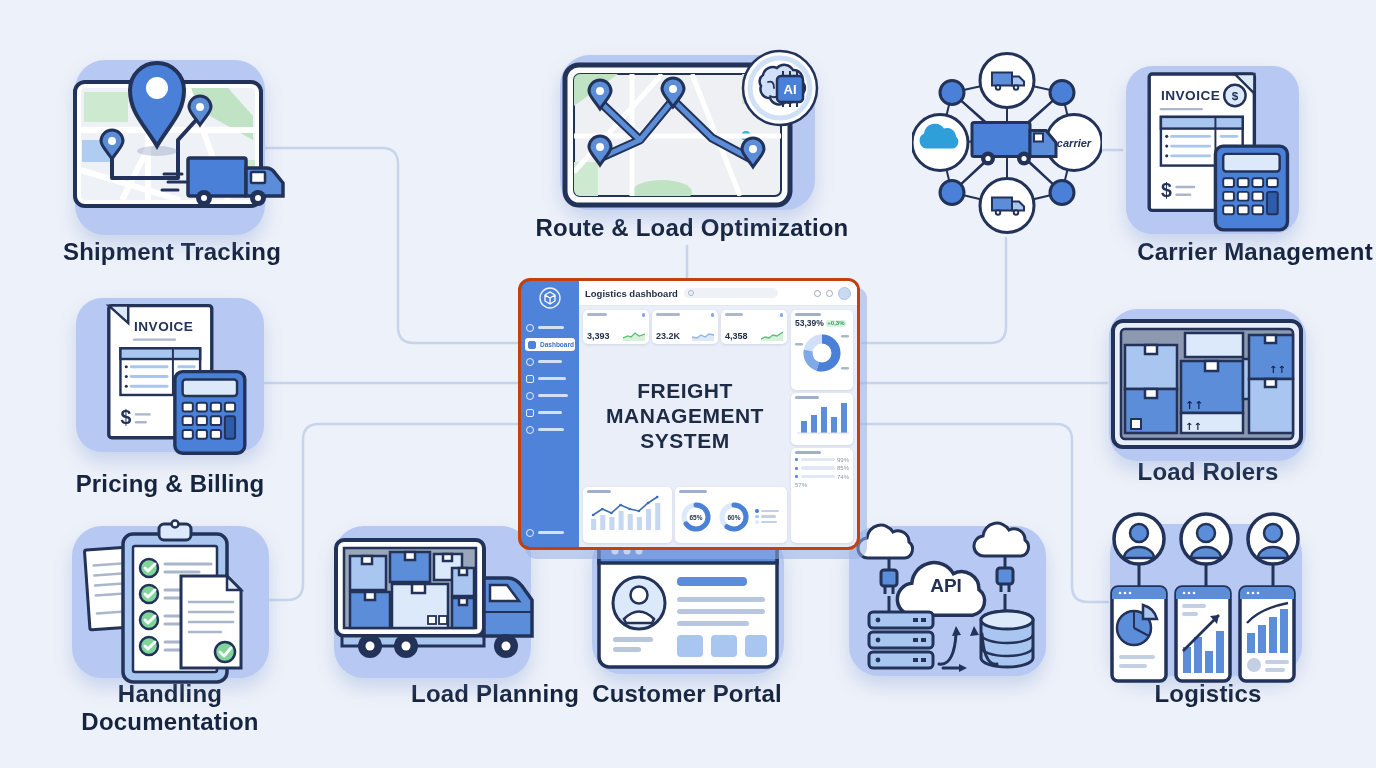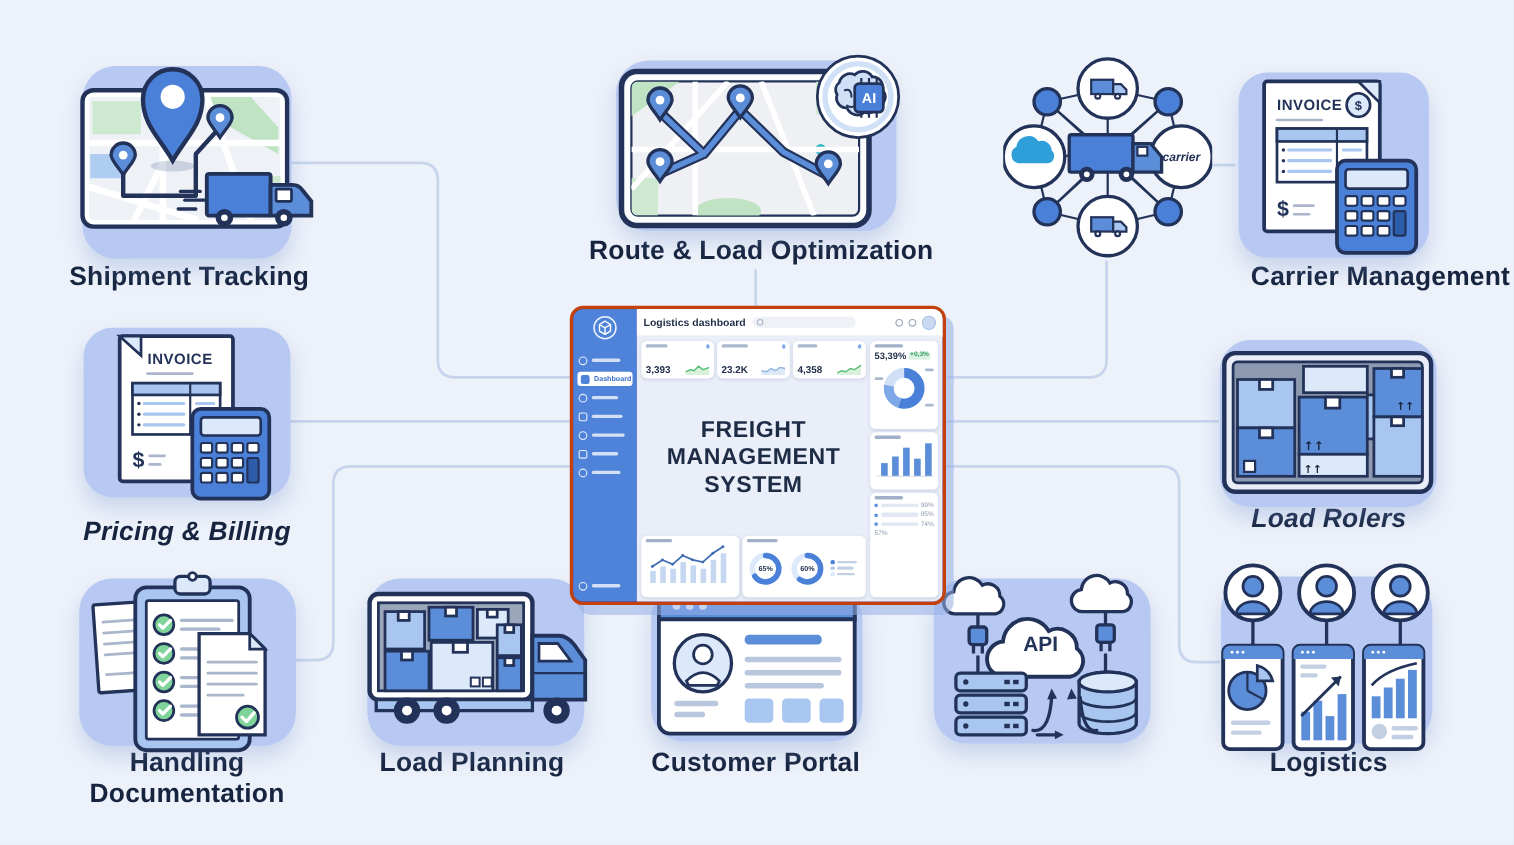--- a/index.html
+++ b/index.html
@@ -332,21 +332,21 @@
             <rect x="22.5" y="46" width="10.5" height="9" rx="2"></rect>
             <rect x="37" y="46" width="10.5" height="9" rx="2"></rect>
           <rect x="8" y="60" width="10.5" height="9" rx="2"></rect>
             <rect x="22.5" y="60" width="10.5" height="9" rx="2"></rect>
             <rect x="37" y="60" width="10.5" height="9" rx="2"></rect>
         </g>
         <rect x="51.5" y="46" width="10.5" height="23" rx="2" fill="#2d5cab" stroke="#223258" stroke-width="2"></rect>
       </g>
     </svg>
   </div>
-  <div class="mlabel" style="left:20px;top:470px;width:300px;font-style:italic;">Pricing &amp; Billing</div>
+  <div class="mlabel" style="left:20px;top:470px;width:300px;">Pricing &amp; Billing</div>
 
   <div class="module z1" style="left:1105px;top:305px;width:205px;height:160px;">
     <div class="tile" style="left:4px;top:4px;width:197px;height:152px;border-radius:28px;"></div>
     <svg class="art" style="left:2px;top:10px;" width="200" height="140" viewBox="0 0 200 140">
       <rect x="6" y="6" width="188" height="126" rx="10" fill="#e8edf8" stroke="#223258" stroke-width="4"></rect>
       <rect x="14" y="14" width="172" height="110" rx="4" fill="#8d99b0" stroke="#223258" stroke-width="2.5"></rect>
       <g stroke="#223258" stroke-width="2.5">
         <rect x="78" y="18" width="58" height="24" fill="#dce9fb"></rect>
         <rect x="18" y="30" width="52" height="44" fill="#a9c6f0"></rect>
           <rect x="38" y="30" width="12" height="9" fill="#fff"></rect>
@@ -360,21 +360,21 @@
           <rect x="158" y="20" width="11" height="8" fill="#fff"></rect>
         <rect x="142" y="64" width="44" height="54" fill="#a9c6f0"></rect>
           <rect x="158" y="64" width="11" height="8" fill="#fff"></rect>
       </g>
       <rect x="24" y="104" width="10" height="10" fill="#fff" stroke="#223258" stroke-width="2"></rect>
       <text x="78" y="94" font-size="11" font-weight="bold" fill="#16243f" font-family="DejaVu Sans,sans-serif">↑↑</text>
       <text x="78" y="115" font-size="10" font-weight="bold" fill="#16243f" font-family="DejaVu Sans,sans-serif">↑↑</text>
       <text x="162" y="58" font-size="10" font-weight="bold" fill="#16243f" font-family="DejaVu Sans,sans-serif">↑↑</text>
     </svg>
   </div>
-  <div class="mlabel" style="left:1058px;top:458px;width:300px;font-style:italic;">Load Rolers</div>
+  <div class="mlabel" style="left:1058px;top:458px;width:300px;">Load Rolers</div>
 
   <div class="module z1" style="left:68px;top:522px;width:205px;height:165px;">
     <div class="tile" style="left:4px;top:4px;width:197px;height:152px;"></div>
     <svg class="art" style="left:3px;top:-6px;" width="200" height="172" viewBox="0 0 200 172">
       <g transform="rotate(-4 45 70)">
         <rect x="16" y="32" width="58" height="80" rx="2" fill="#fff" stroke="#223258" stroke-width="3"></rect>
         <g stroke="#a9b6cc" stroke-width="2.5" stroke-linecap="round">
           <line x1="24" y1="48" x2="66" y2="48"></line>
             <line x1="24" y1="58" x2="66" y2="58"></line>
           <line x1="24" y1="68" x2="66" y2="68"></line>
@@ -463,21 +463,21 @@
       <g>
         <circle cx="42" cy="118" r="12" fill="#223258"></circle>
           <circle cx="42" cy="118" r="4.5" fill="#fff"></circle>
         <circle cx="78" cy="118" r="12" fill="#223258"></circle>
           <circle cx="78" cy="118" r="4.5" fill="#fff"></circle>
         <circle cx="178" cy="118" r="12" fill="#223258"></circle>
           <circle cx="178" cy="118" r="4.5" fill="#fff"></circle>
       </g>
     </svg>
   </div>
-  <div class="mlabel" style="left:279px;top:680px;width:300px;">Load Planning</div>
+  <div class="mlabel" style="left:279px;top:680px;width:300px;text-align:right;">Load Planning</div>
 
   <div class="module z1" style="left:588px;top:528px;width:200px;height:150px;">
     <div class="tile" style="left:4px;top:4px;width:192px;height:142px;"></div>
     <svg class="art" style="left:5px;top:5px;" width="190" height="140" viewBox="0 0 190 140">
       <rect x="6" y="6" width="178" height="128" rx="10" fill="#fff" stroke="#223258" stroke-width="3.5"></rect>
       <path d="M16,6 h158 a10,10 0 0 1 10,10 v14 h-178 v-14 a10,10 0 0 1 10,-10 z" fill="#5b8dd9" stroke="#223258" stroke-width="3.5"></path>
       <circle cx="22" cy="18" r="3.5" fill="#fff"></circle>
         <circle cx="34" cy="18" r="3.5" fill="#fff"></circle>
         <circle cx="46" cy="18" r="3.5" fill="#fff"></circle>
       <circle cx="46" cy="70" r="26" fill="#dce9fb" stroke="#223258" stroke-width="3"></circle>

